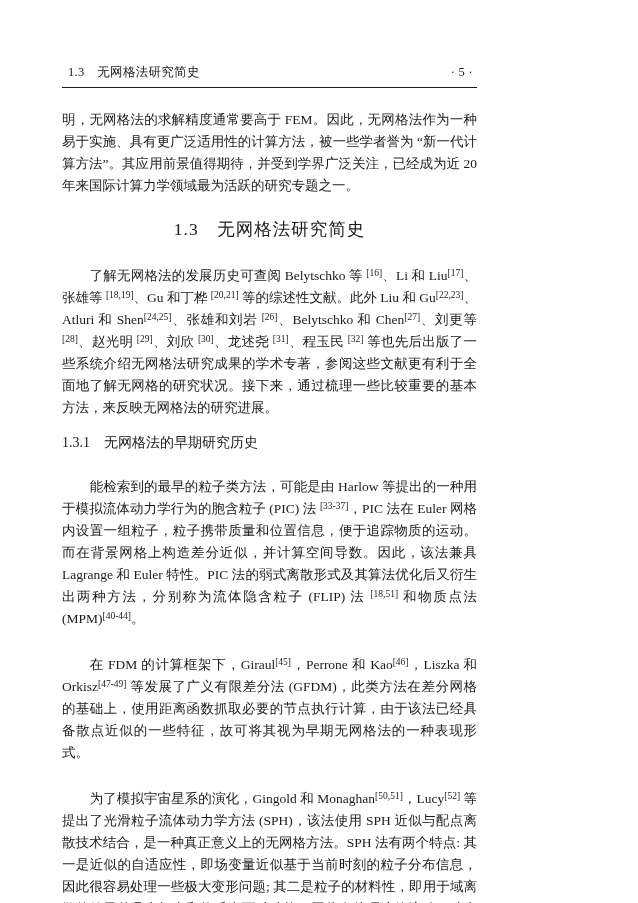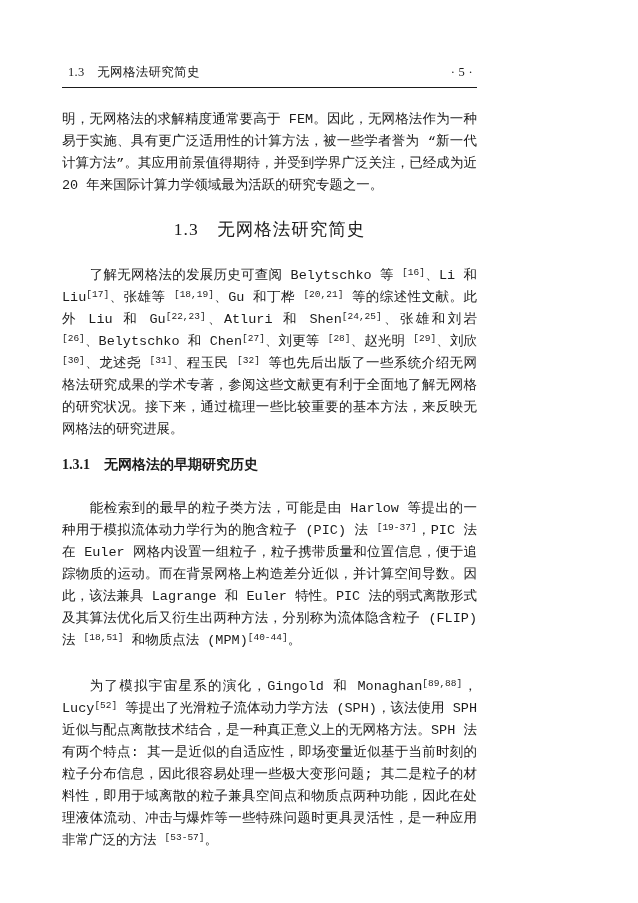--- a/index.html
+++ b/index.html
@@ -25,34 +25,34 @@
     padding: 0 4px 7px 6px;
     border-bottom: 1.4px solid #1b1b1b;
     letter-spacing: 0.3px;
   }
   .page-body {
     margin-top: 21px;
     font-size: 13.5px;
     line-height: 22px;
     text-align: justify;
   }
-  p.para { margin: 0; font-family: Liberation Mono, monospace; }
+  p.para { margin: 0; }
   p.para.indent { text-indent: 2.05em; margin-top: 24px; }
   h2.section {
     font-size: 17.5px;
     font-weight: normal;
     text-align: center;
     margin: 20px 0 14px 0;
     line-height: 24px;
     letter-spacing: 1px;
     text-indent: 0;
   }
   h3.subsection {
     font-size: 14px;
-    font-weight: bold;
+    font-weight: normal;
     margin: 14px 0 8px 0;
     line-height: 19px;
     text-indent: 0;
   }
   sup.cite {
     font-size: 9.5px;
     line-height: 0;
     vertical-align: 4.5px;
     letter-spacing: 0;
   }
@@ -63,16 +63,17 @@
 <div class="page">
   <header class="running-header">
     <span>1.3 无网格法研究简史</span>
     <span>· 5 ·</span>
   </header>
   <main class="page-body">
       <p class="para">明，无网格法的求解精度通常要高于 FEM。因此，无网格法作为一种易于实施、具有更广泛适用性的计算方法，被一些学者誉为 “新一代计算方法”。其应用前景值得期待，并受到学界广泛关注，已经成为近 20 年来国际计算力学领域最为活跃的研究专题之一。</p>
       <h2 class="section">1.3 无网格法研究简史</h2>
       <p class="para indent">了解无网格法的发展历史可查阅 Belytschko 等 <sup class="cite">[16]</sup>、Li 和 Liu<sup class="cite">[17]</sup>、张雄等 <sup class="cite">[18,19]</sup>、Gu 和丁桦 <sup class="cite">[20,21]</sup> 等的综述性文献。此外 Liu 和 Gu<sup class="cite">[22,23]</sup>、Atluri 和 Shen<sup class="cite">[24,25]</sup>、张雄和刘岩 <sup class="cite">[26]</sup>、Belytschko 和 Chen<sup class="cite">[27]</sup>、刘更等 <sup class="cite">[28]</sup>、赵光明 <sup class="cite">[29]</sup>、刘欣 <sup class="cite">[30]</sup>、龙述尧 <sup class="cite">[31]</sup>、程玉民 <sup class="cite">[32]</sup> 等也先后出版了一些系统介绍无网格法研究成果的学术专著，参阅这些文献更有利于全面地了解无网格的研究状况。接下来，通过梳理一些比较重要的基本方法，来反映无网格法的研究进展。</p>
       <h3 class="subsection">1.3.1 无网格法的早期研究历史</h3>
-      <p class="para indent">能检索到的最早的粒子类方法，可能是由 Harlow 等提出的一种用于模拟流体动力学行为的胞含粒子 (PIC) 法 <sup class="cite">[19-37]</sup>，PIC 法在 Euler 网格内设置一组粒子，粒子携带质量和位置信息，便于追踪物质的运动。而在背景网格上构造差分近似，并计算空间导数。因此，该法兼具 Lagrange 和 Euler 特性。PIC 法的弱式离散形式及其算法优化后又衍生出两种方法，分别称为流体隐含粒子 (FLIP) 法 <sup class="cite">[18,51]</sup> 和物质点法 (MPM)<sup class="cite">[40-44]</sup>。</p>
-      <p class="para indent">为了模拟宇宙星系的演化，Gingold 和 Monaghan<sup class="cite">[89,88]</sup>，Lucy<sup class="cite">[52]</sup> 等提出了光滑粒子流体动力学方法 (SPH)，该法使用 SPH 近似与配点离散技术结合，是一种真正意义上的无网格方法。SPH 法有两个特点: 其一是近似的自适应性，即场变量近似基于当前时刻的粒子分布信息，因此很容易处理一些极大变形问题; 其二是粒子的材料性，即用于域离散的粒子兼具空间点和物质点两种功能，因此在处理液体流动、冲击与爆炸等一些特殊问题时更具灵活性，是一种应用非常广泛的方法 <sup class="cite">[53-57]</sup>。</p>
+      <p class="para indent">能检索到的最早的粒子类方法，可能是由 Harlow 等提出的一种用于模拟流体动力学行为的胞含粒子 (PIC) 法 <sup class="cite">[33-37]</sup>，PIC 法在 Euler 网格内设置一组粒子，粒子携带质量和位置信息，便于追踪物质的运动。而在背景网格上构造差分近似，并计算空间导数。因此，该法兼具 Lagrange 和 Euler 特性。PIC 法的弱式离散形式及其算法优化后又衍生出两种方法，分别称为流体隐含粒子 (FLIP) 法 <sup class="cite">[18,51]</sup> 和物质点法 (MPM)<sup class="cite">[40-44]</sup>。</p>
+      <p class="para indent">在 FDM 的计算框架下，Giraul<sup class="cite">[45]</sup>，Perrone 和 Kao<sup class="cite">[46]</sup>，Liszka 和 Orkisz<sup class="cite">[47-49]</sup> 等发展了广义有限差分法 (GFDM)，此类方法在差分网格的基础上，使用距离函数抓取必要的节点执行计算，由于该法已经具备散点近似的一些特征，故可将其视为早期无网格法的一种表现形式。</p>
+      <p class="para indent">为了模拟宇宙星系的演化，Gingold 和 Monaghan<sup class="cite">[50,51]</sup>，Lucy<sup class="cite">[52]</sup> 等提出了光滑粒子流体动力学方法 (SPH)，该法使用 SPH 近似与配点离散技术结合，是一种真正意义上的无网格方法。SPH 法有两个特点: 其一是近似的自适应性，即场变量近似基于当前时刻的粒子分布信息，因此很容易处理一些极大变形问题; 其二是粒子的材料性，即用于域离散的粒子兼具空间点和物质点两种功能，因此在处理液体流动、冲击与爆炸等一些特殊问题时更具灵活性，是一种应用非常广泛的方法 <sup class="cite">[53-57]</sup>。</p>
     </main>
 </div>
 
 </body></html>

